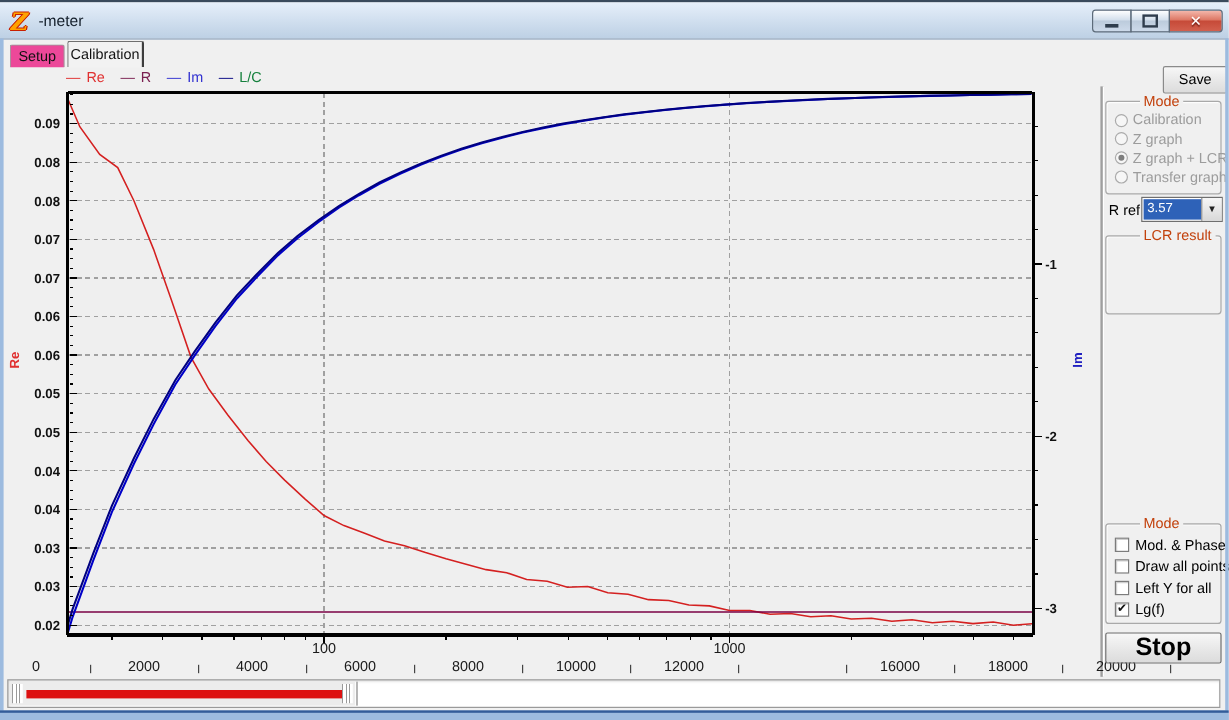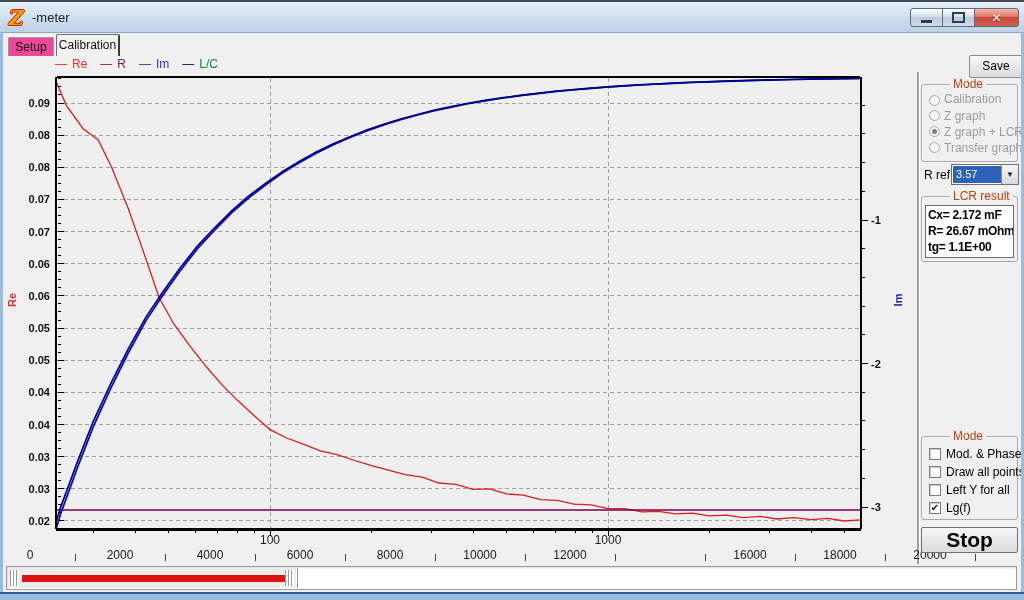--- a/index.html
+++ b/index.html
@@ -372,25 +372,20 @@
 </div>
 
 <span class="abs rref-label">R ref</span>
 <div class="abs combo">
   <div class="combo-sel">3.57</div>
   <div class="combo-arrow">▼</div>
 </div>
 
 <div class="abs group g-lcr">
   <span class="group-title">LCR result</span>
-  <div class="lcr-box" id="lcr-box">
-      <div class="lcr-line">Cx= 2.172 mF</div>
-      <div class="lcr-line">R= 26.67 mOhm</div>
-      <div class="lcr-line">tg= 1.1E+00</div>
-    </div>
 </div>
 
 <div class="abs group g-graph">
   <span class="group-title">Mode</span>
   <div id="graph-options">
       <div class="check-row" style="top: 10px;">
         <span class="check-box"></span>
         <span>Mod. &amp; Phase</span>
       </div>
       <div class="check-row" style="top: 28px;">

